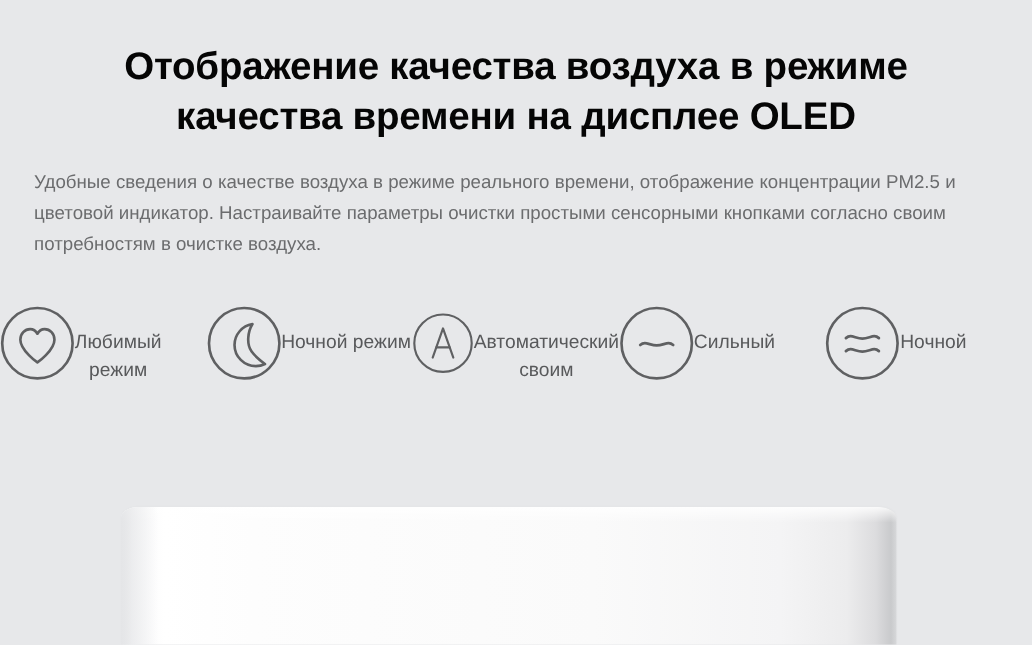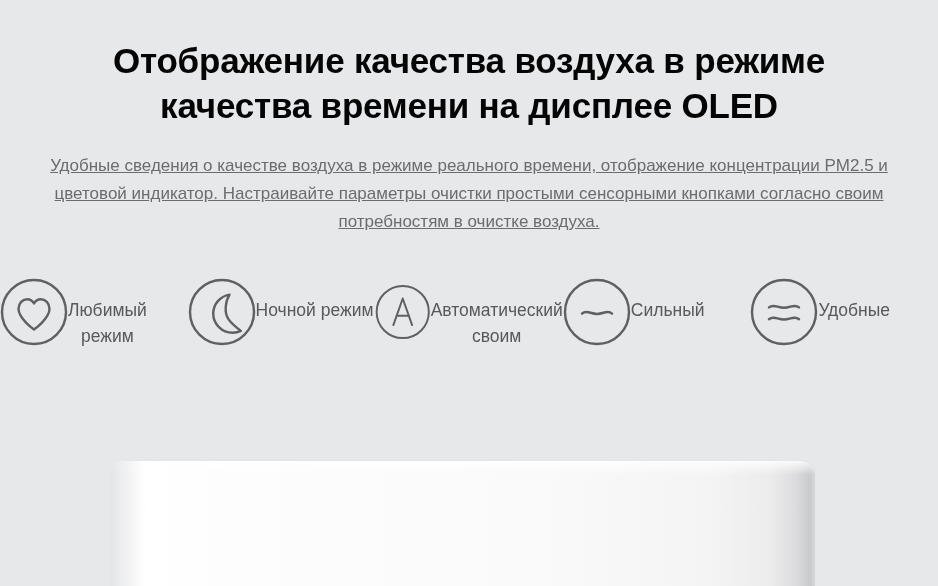--- a/index.html
+++ b/index.html
@@ -78,22 +78,20 @@
     letter-spacing: -0.2px;
   }
 
   #page-description {
     margin: 0 auto;
     padding-top: 24px;
     width: 876px;
     font-size: 17px;
     line-height: 28px;
     color: #6b6c6e;
-    text-align: center;
-    text-decoration: underline;
   }
 
   
   #modes-row {
     display: flex;
     margin-top: 42px;
     width: 938px;
   }
   .mode-item {
     flex: 1 1 0;
@@ -163,18 +161,18 @@
       </svg>
       <div class="mode-label">Сильный</div>
     </div>
 
     <div class="mode-item">
       <svg class="mode-icon" viewBox="0 0 68 68">
         <circle cx="34" cy="34" r="32" fill="none" stroke="#5f6062" stroke-width="2.4"></circle>
         <path d="M19 29.4 C23.6 25.3 27.4 29.8 34 29.8 C40.6 29.8 44.4 25.3 49 29.4" fill="none" stroke="#5f6062" stroke-width="2.5" stroke-linecap="round"></path>
         <path d="M19 41.2 C23.6 37.1 27.4 41.6 34 41.6 C40.6 41.6 44.4 37.1 49 41.2" fill="none" stroke="#5f6062" stroke-width="2.5" stroke-linecap="round"></path>
       </svg>
-      <div class="mode-label">Удобные</div>
+      <div class="mode-label">Ночной</div>
     </div>
 
 
   </div>
 </div>
 
 </body></html>

